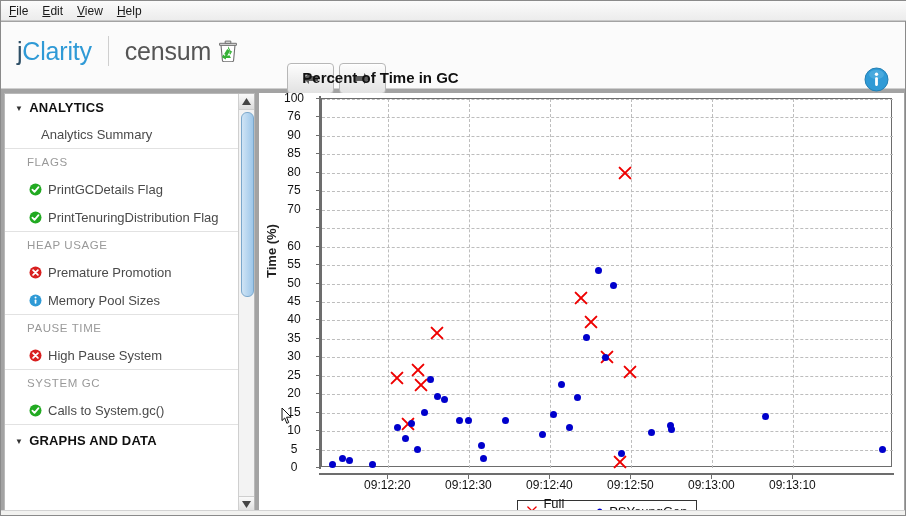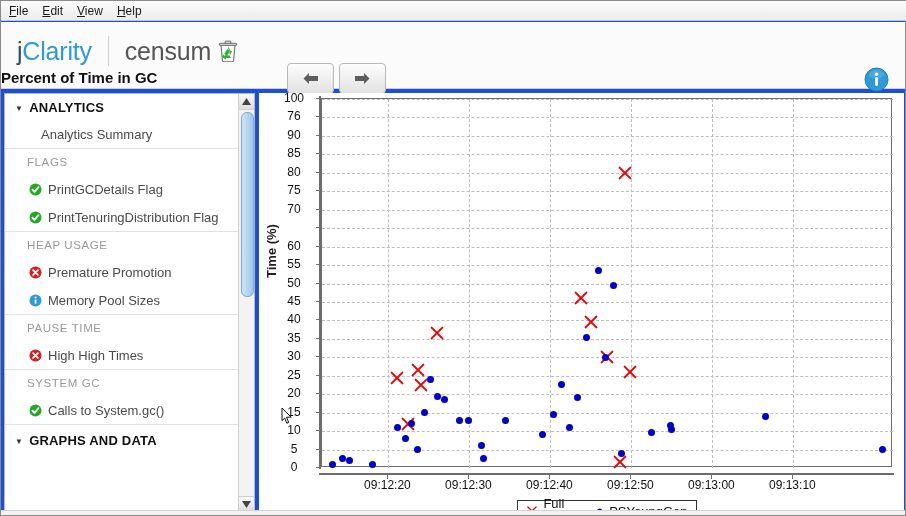--- a/index.html
+++ b/index.html
@@ -2,21 +2,21 @@
 <html><head>
 <meta charset="utf-8">
 <style>
   html,body{margin:0;padding:0;}
   body{
     width:906px;height:516px;overflow:hidden;
     font-family:"Liberation Sans", sans-serif;
     background:#f0f0ee;
     -webkit-font-smoothing:antialiased;
   }
-  #app{position:relative;width:906px;height:516px;box-sizing:border-box;border:1px solid #8a8a8a;background:#1d4ed8;}
+  #app{position:relative;width:906px;height:516px;box-sizing:border-box;border:1px solid #8a8a8a;background:#a3a3a3;}
 
   
   .menubar{
     position:absolute;left:0;top:0;width:906px;height:20px;
     background:linear-gradient(#fbfbfb,#ececec);
     border-bottom:1px solid #c8c8c8;
     display:flex;align-items:center;padding-left:8px;box-sizing:border-box;
   }
   .menubar .mi{font-size:12px;color:#1a1a1a;margin-right:14px;cursor:default;}
   .menubar .mi u{text-decoration:underline;}
@@ -38,21 +38,21 @@
   .navbtn{
     position:absolute;top:41px;width:45px;height:29px;border:1px solid #b7b7b7;border-radius:4px;
     background:linear-gradient(#fdfdfd,#e2e2e2);
     display:flex;align-items:center;justify-content:center;cursor:pointer;
     box-shadow:0 1px 0 rgba(255,255,255,.7) inset;
   }
   .navbtn.back{left:286px;}
   .navbtn.fwd{left:338px;}
 
   .chart-title{
-    position:absolute;left:0;top:47px;width:759px;
+    position:absolute;left:0;top:47px;width:759px;text-align:center;
     font-size:15px;font-weight:bold;color:#111;
   }
   .infobtn{position:absolute;left:863px;top:45px;width:25px;height:25px;cursor:pointer;}
 
   
   .sidebar{
     position:absolute;left:3px;top:92px;width:251px;height:420px;
     background:#ffffff;border:1px solid #b9b9b9;box-sizing:border-box;overflow:hidden;
   }
   .sb-list{position:absolute;left:0;top:0;width:235px;height:418px;overflow:hidden;}
@@ -218,21 +218,21 @@
         <span>PAUSE TIME</span>
       </div>
 
       <div class="sb-row sb-item">
         <span class="st">
           <svg width="13" height="13" viewBox="0 0 13 13">
               <circle cx="6.5" cy="6.5" r="6" fill="#d81f1f"></circle>
               <path d="M4.1 4.1l4.8 4.8M8.9 4.1l-4.8 4.8" stroke="#fff" stroke-width="1.8" stroke-linecap="round"></path>
             </svg>
         </span>
-        <span>High High Times</span>
+        <span>High Pause System</span>
       </div>
 
 
       <div class="sb-row sb-head">
         <span>SYSTEM GC</span>
       </div>
 
       <div class="sb-row sb-item">
         <span class="st">
           <svg width="13" height="13" viewBox="0 0 13 13">

